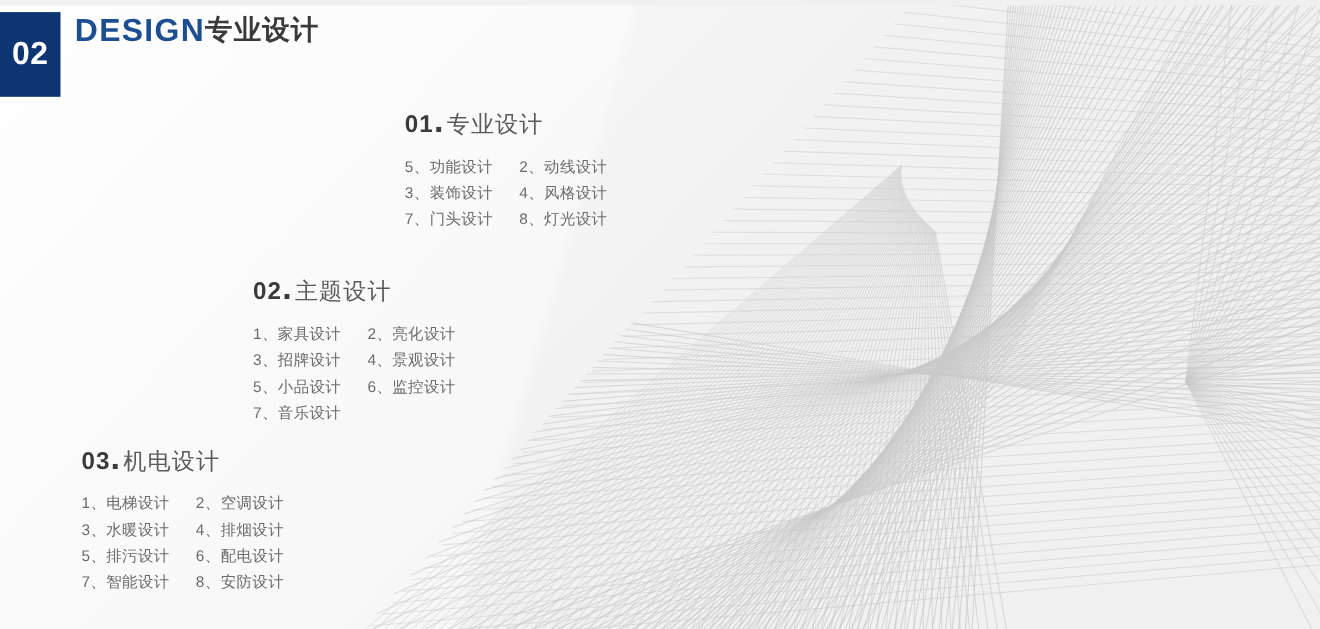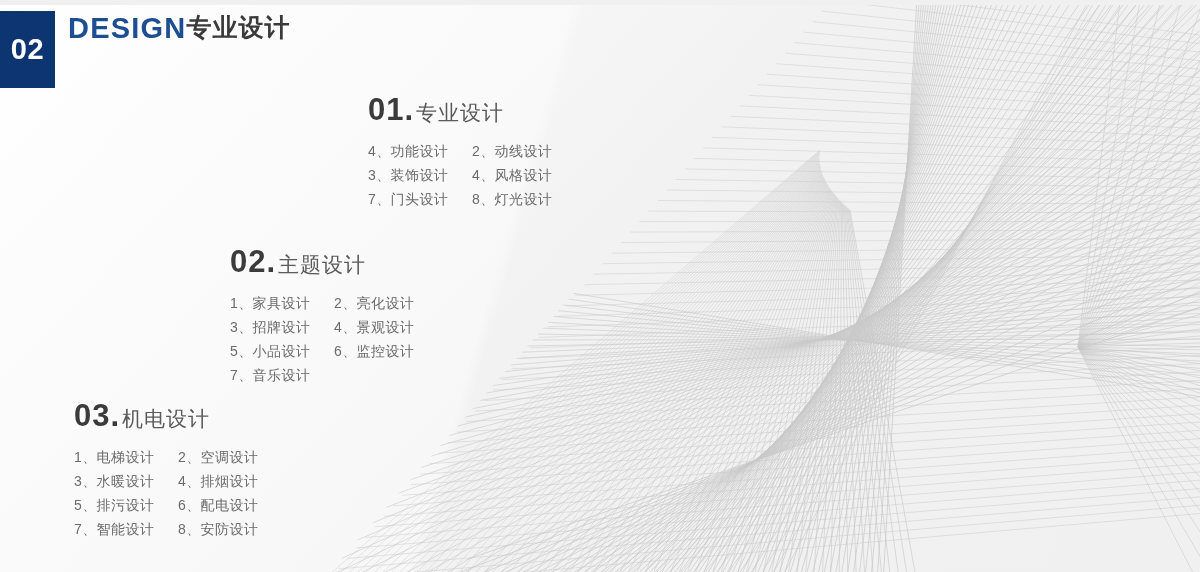--- a/index.html
+++ b/index.html
@@ -93,21 +93,21 @@
     position: absolute;
     z-index: 4;
   }
   .section-title {
     display: flex;
     align-items: baseline;
     white-space: nowrap;
     margin-bottom: 11px;
   }
   .section-num {
-    font-size: 31px;
+    font-size: 22px;
     font-weight: bold;
     color: #3b3b3b;
     letter-spacing: 1px;
   }
   .section-dot {
     font-size: 31px;
     font-weight: bold;
     color: #3b3b3b;
     margin: 0 1px 0 0;
   }
@@ -471,21 +471,21 @@
     </div>
   </div>
 
   <div class="section" id="section-1">
     <div class="section-title">
       <span class="section-num">01</span>
       <span class="section-dot">.</span>
       <span class="section-name">专业设计</span>
     </div>
     <div class="item-row">
-      <span class="item-cell">4、功能设计</span>
+      <span class="item-cell">5、功能设计</span>
       <span class="item-cell second">2、动线设计</span>
     </div>
     <div class="item-row">
       <span class="item-cell">3、装饰设计</span>
       <span class="item-cell second">4、风格设计</span>
     </div>
     <div class="item-row">
       <span class="item-cell">7、门头设计</span>
       <span class="item-cell second">8、灯光设计</span>
     </div>

